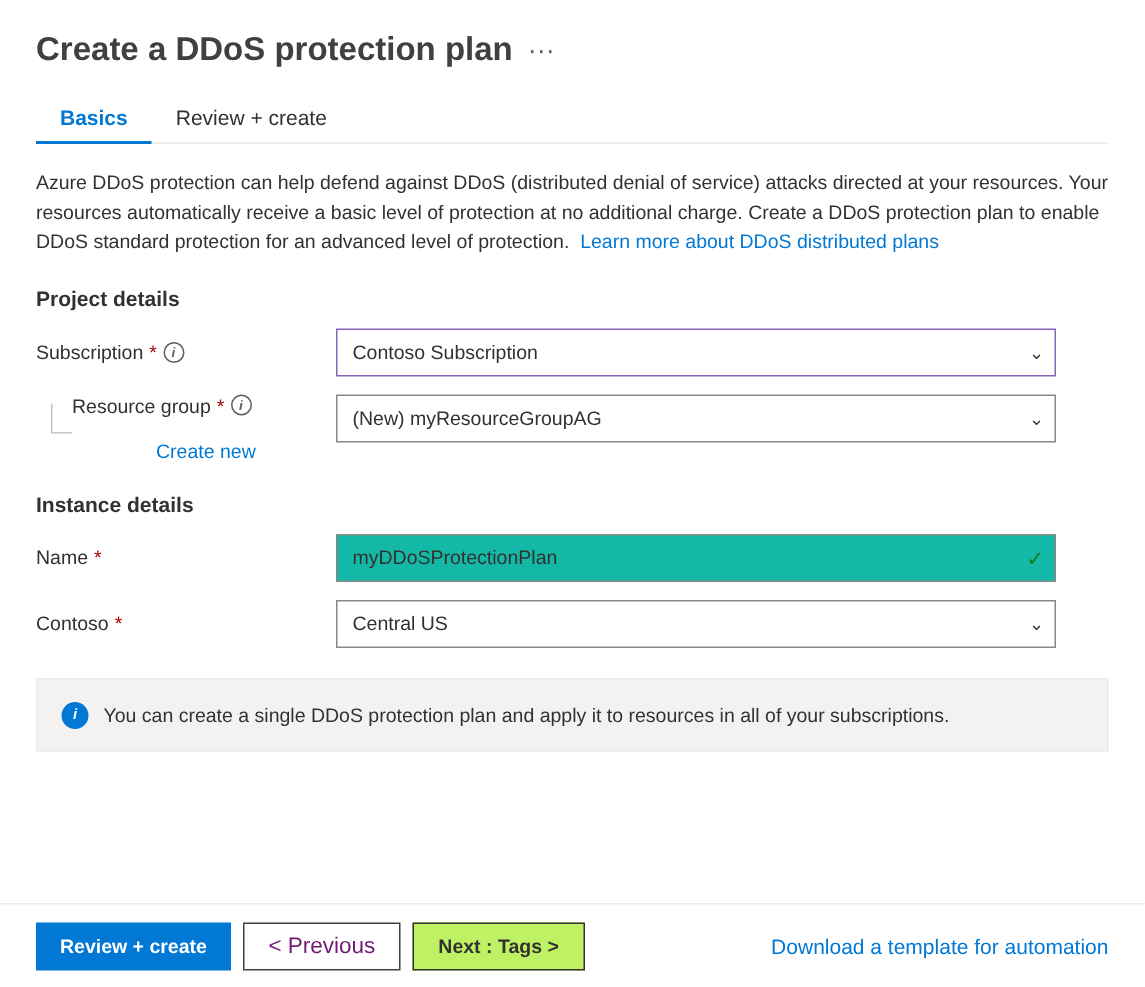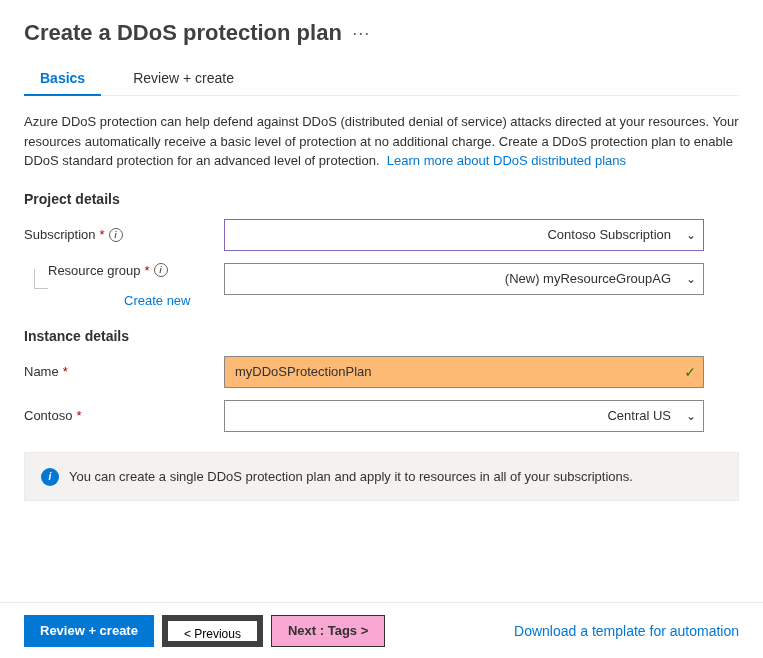--- a/index.html
+++ b/index.html
@@ -28,21 +28,21 @@
     .page-title .more-icon {
       font-size: 18px;
       color: #605e5c;
       cursor: pointer;
     }
     
     .tabs {
       display: flex;
       border-bottom: 1px solid #edebe9;
       margin-bottom: 16px;
-      gap: 16px;
+      gap: 0;
     }
     .tab {
       padding: 8px 16px;
       font-size: 14px;
       cursor: pointer;
       color: #323130;
       border-bottom: 2px solid transparent;
       margin-bottom: -1px;
     }
     .tab.active {
@@ -113,21 +113,20 @@
     .select-field {
       width: 100%;
       padding: 6px 32px 6px 10px;
       border: 1px solid #8a8886;
       font-size: 13px;
       color: #323130;
       background: #fff;
       appearance: none;
       cursor: pointer;
       height: 32px;
-      text-align: right;
     }
     .select-field.highlighted {
       border-color: #8764b8;
     }
     .chevron-icon {
       position: absolute;
       right: 8px;
       top: 50%;
       transform: translateY(-50%);
       pointer-events: none;
@@ -139,38 +138,38 @@
       flex: 1;
       max-width: 480px;
       position: relative;
     }
     .text-input {
       width: 100%;
       padding: 6px 32px 6px 10px;
       border: 1px solid #8a8886;
       font-size: 13px;
       color: #323130;
-      background: #fdba74;
+      background: #14b8a6;
       height: 32px;
     }
     .check-icon {
       position: absolute;
       right: 8px;
       top: 50%;
       transform: translateY(-50%);
       color: #107c10;
       font-size: 14px;
     }
     
     .create-new-link {
       color: #0078d4;
       font-size: 13px;
       text-decoration: none;
       cursor: pointer;
-      margin-left: 100px;
+      margin-left: 80px;
       display: block;
       margin-top: -6px;
       margin-bottom: 12px;
     }
     
     .info-box {
       background: #f3f2f1;
       border: 1px solid #edebe9;
       padding: 14px 16px;
       display: flex;
@@ -220,29 +219,29 @@
       color: #fff;
       border: none;
       padding: 6px 16px;
       font-size: 13px;
       font-weight: 600;
       cursor: pointer;
       height: 32px;
     }
     .btn-secondary {
       background: #fff;
-      color: #000000;
-      border: 6px solid #404040;
+      color: #701a75;
+      border: 1px solid #404040;
       padding: 6px 16px;
-      font-size: 12px;
+      font-size: 15px;
       cursor: pointer;
       height: 32px;
     }
     .btn-next {
-      background: #f9a8d4;
+      background: #bef264;
       color: #323130;
       border: 1px solid #323130;
       padding: 6px 16px;
       font-size: 13px;
       font-weight: 600;
       cursor: pointer;
       height: 32px;
     }
     .download-link {
       color: #0078d4;

